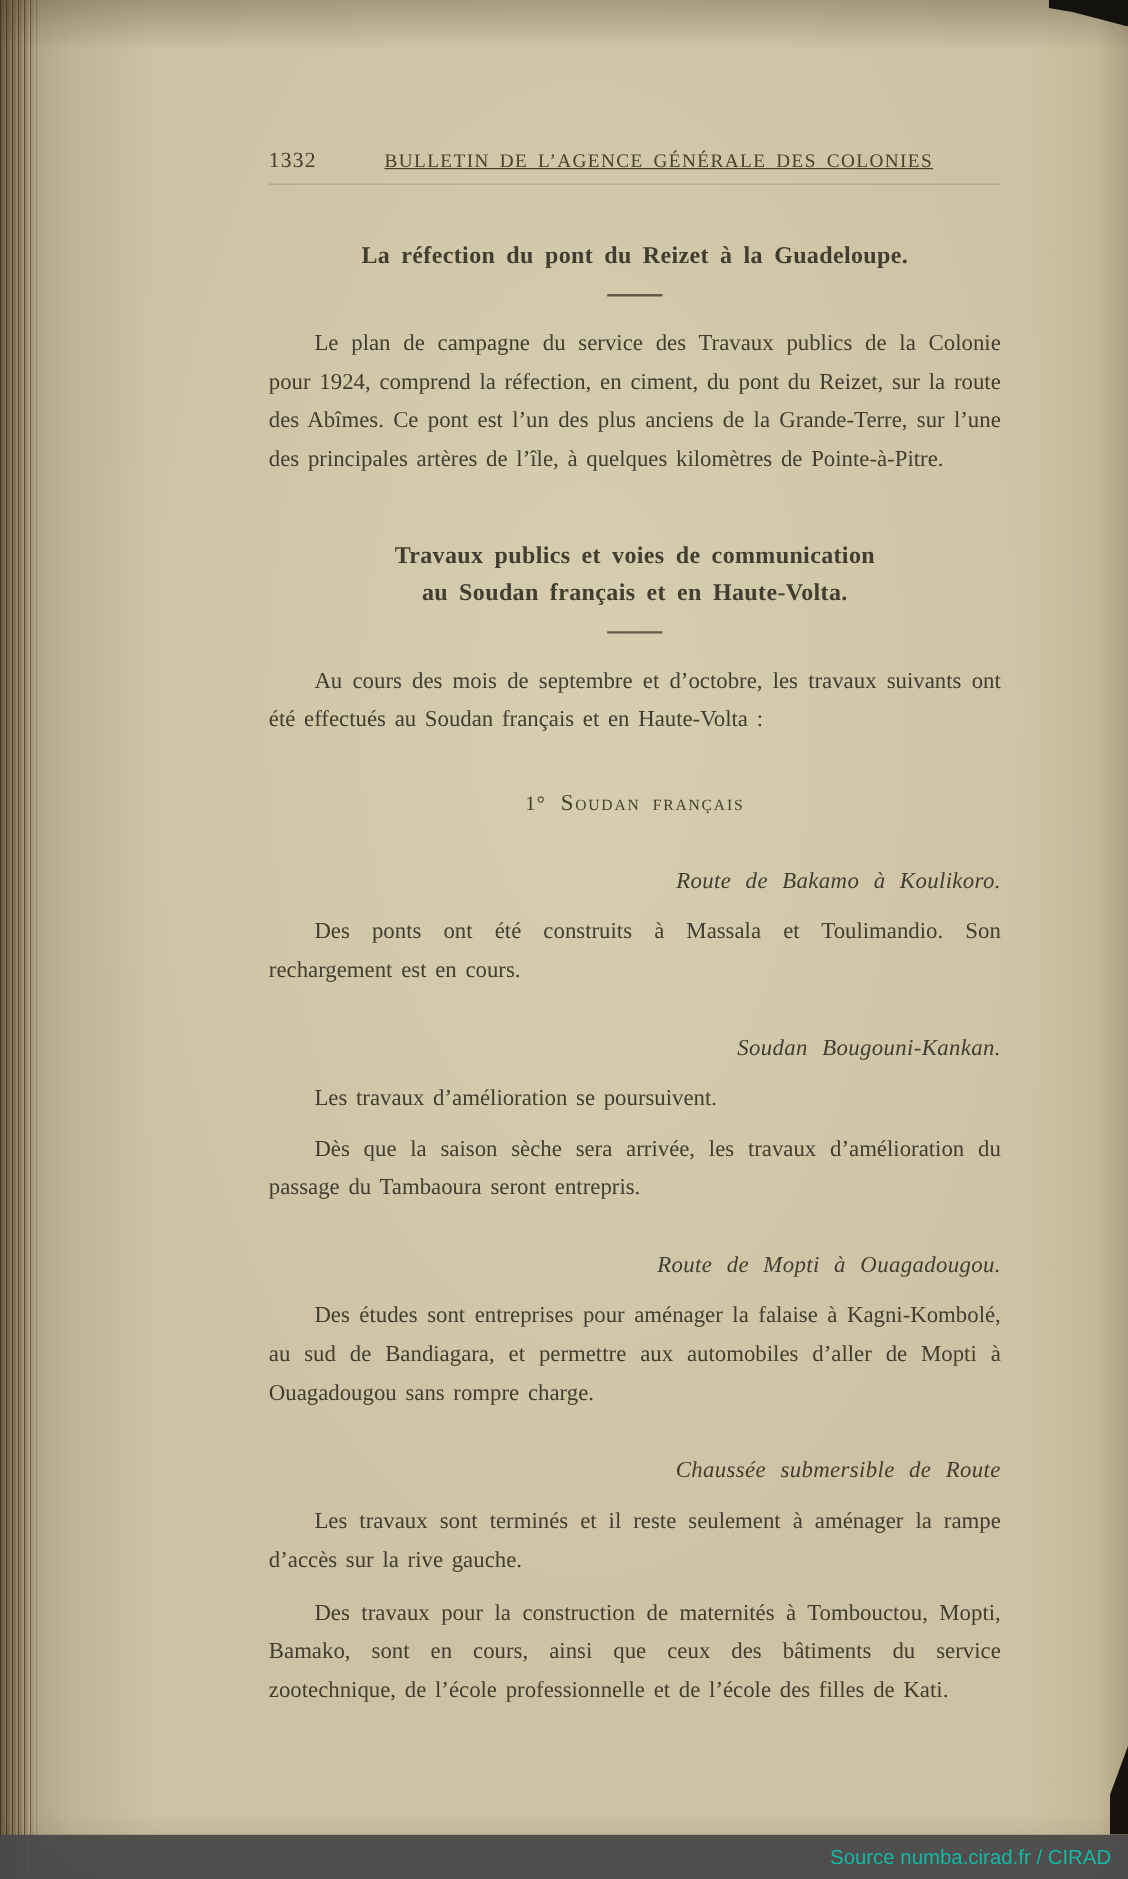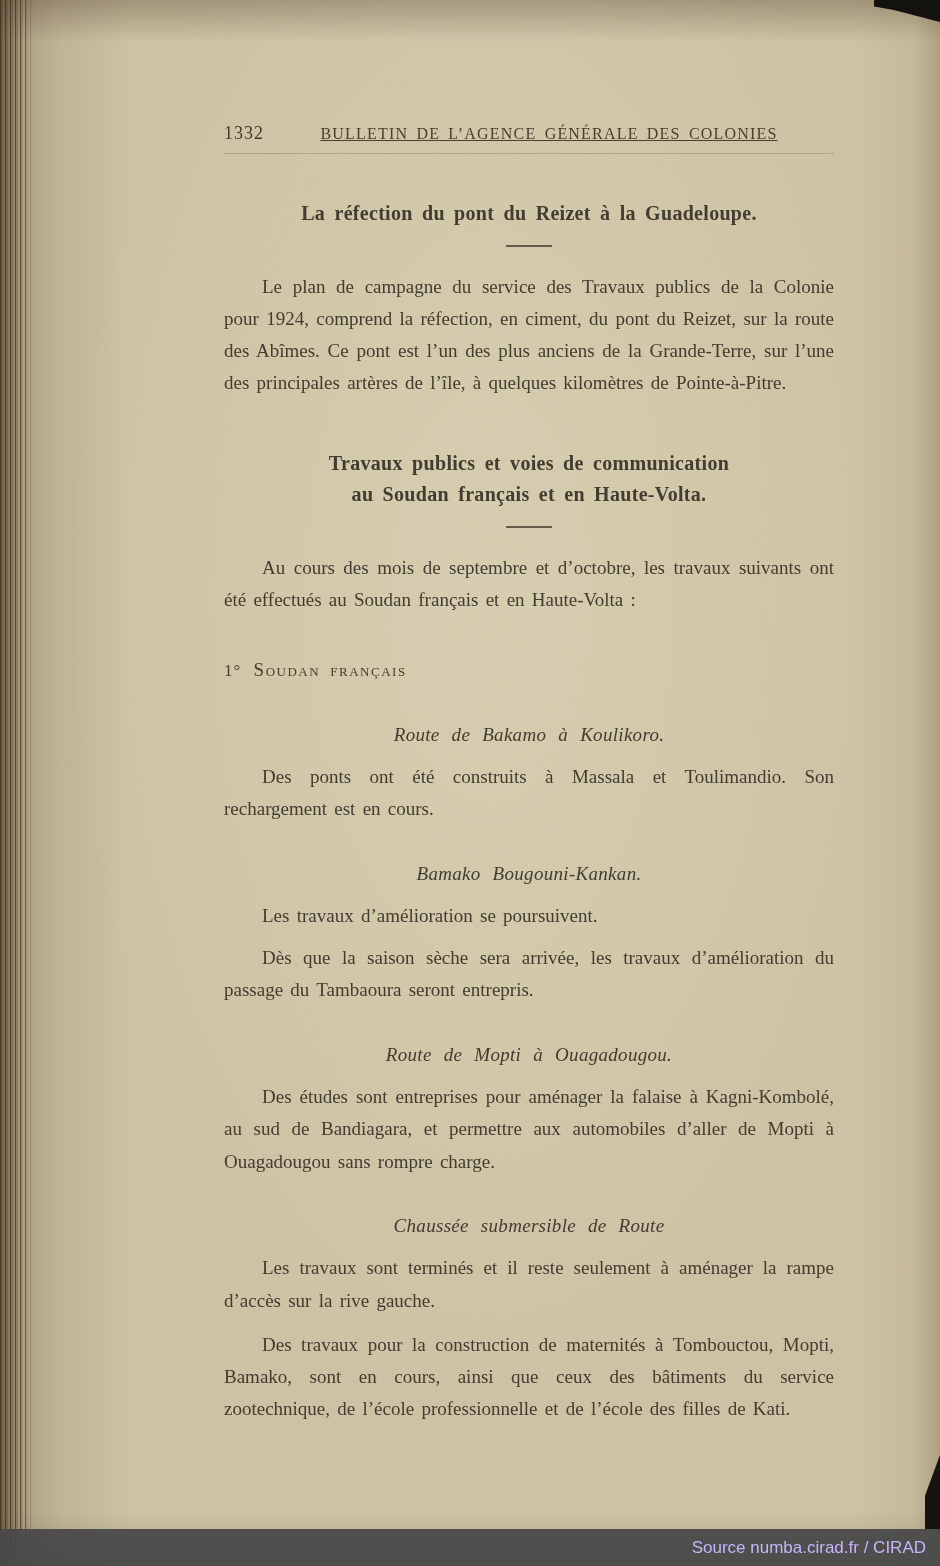--- a/index.html
+++ b/index.html
@@ -41,32 +41,32 @@
   .journal { flex:1; text-align:center; font-size:16px; letter-spacing:1.2px;
     word-spacing:3px; color:#47412f;text-decoration:underline; }
 
   h1.article-title { text-align:center; font-weight:bold; font-size:20px;
     margin-top:44px; word-spacing:4px; letter-spacing:0.3px; line-height:1.55; }
   .rule { width:46px; border-top:2px solid rgba(62,54,40,0.75); margin:16px auto 0; }
 
   p.body-p { margin-top:24px; text-align:justify; text-indent:2em; word-spacing:2.5px;font-family:Liberation Serif, serif; }
   p.body-p.tight { margin-top:10px; }
 
-  .section-heading { margin-top:38px; font-size:17px; color:#45402f; }
+  .section-heading { text-align:center; margin-top:38px; font-size:17px; color:#45402f; }
   .section-heading .num { font-size:17px; letter-spacing:1px; }
   .section-heading .sc { font-variant:small-caps; font-size:19px; letter-spacing:1.5px;
     word-spacing:4px; margin-left:8px; }
 
-  .sub-h { text-align:center; font-style:italic; margin-top:32px; font-size:19px;
+  .sub-h { text-align:right; font-style:italic; margin-top:32px; font-size:19px;
     word-spacing:7px; letter-spacing:0.3px; }
 
   .footer { position:absolute; left:0; right:0; bottom:0; height:37px; z-index:6;
     background:rgba(72,72,72,0.94); display:flex; align-items:center;
     justify-content:flex-end; padding-right:14px;
-    font-family:"Liberation Sans", sans-serif; font-size:17px; color:#c4b5fd; }
+    font-family:"Liberation Sans", sans-serif; font-size:17px; color:#14b8a6; }
 </style>
 </head>
 <body>
 
 <div class="scan">
 
   <div class="binding"></div>
   <div class="corner-tr"></div>
   <div class="corner-br"></div>
 
@@ -94,21 +94,21 @@
       <span class="num">1°</span>
       <span class="sc">Soudan français</span>
     </div>
 
     <div>
       <div class="sub-h">Route de Bakamo à Koulikoro.</div>
       <p class="body-p tight">Des ponts ont été construits à Massala et Toulimandio. Son rechargement est en cours.</p>
     </div>
 
     <div>
-      <div class="sub-h">Bamako Bougouni-Kankan.</div>
+      <div class="sub-h">Soudan Bougouni-Kankan.</div>
       <p class="body-p tight">Les travaux d’amélioration se poursuivent.</p>
     </div>
 
     <div>
       <p class="body-p tight">Dès que la saison sèche sera arrivée, les travaux d’amélioration du passage du Tambaoura seront entrepris.</p>
     </div>
 
     <div>
       <div class="sub-h">Route de Mopti à Ouagadougou.</div>
       <p class="body-p tight">Des études sont entreprises pour aménager la falaise à Kagni-Kombolé, au sud de Bandiagara, et permettre aux automobiles d’aller de Mopti à Ouagadougou sans rompre charge.</p>

